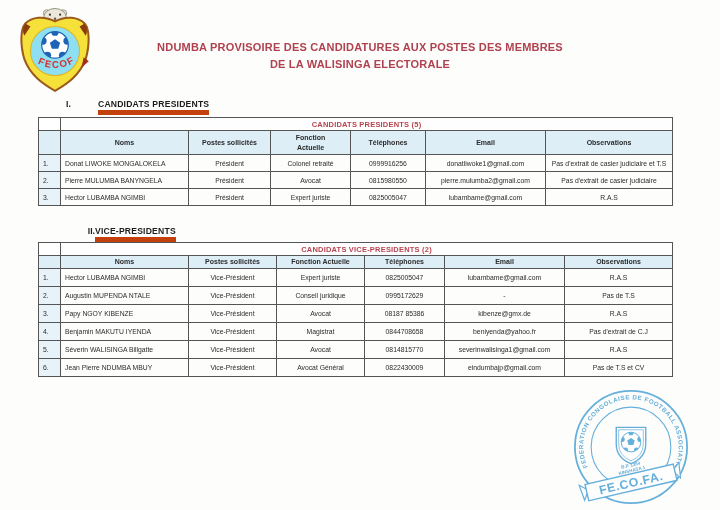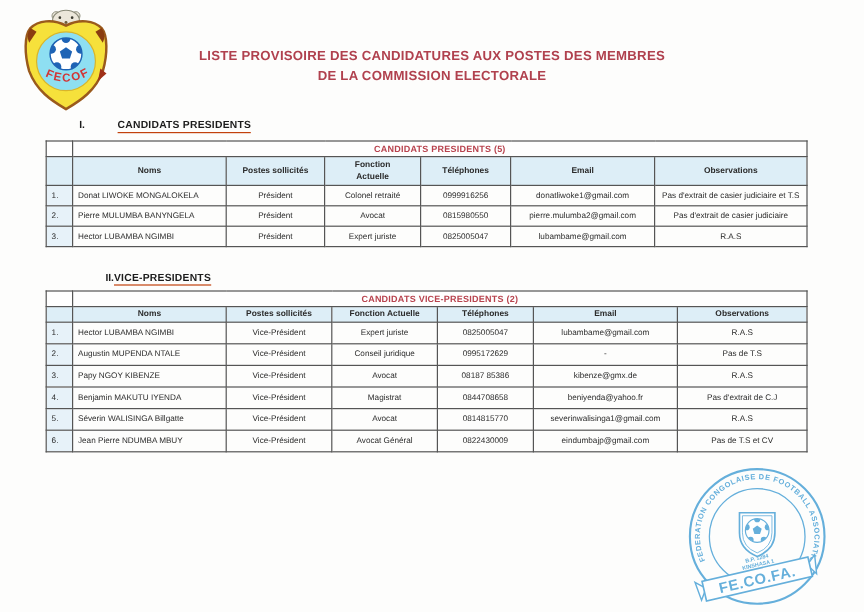--- a/index.html
+++ b/index.html
@@ -15,21 +15,21 @@
 
   .logo{position:absolute;left:12px;top:4px;width:86px;height:90px;}
   .stamp{position:absolute;left:570px;top:386px;width:122px;height:122px;opacity:.85;}
 
   .title{position:absolute;left:0;right:0;top:39px;text-align:center;
          color:var(--title-red);font-weight:bold;font-size:11px;line-height:17px;letter-spacing:.2px;}
 
   .section-heading{position:absolute;display:flex;align-items:baseline;
          color:#1c1c1c;font-weight:bold;font-size:8.6px;}
   .section-heading .numeral{width:32px;}
-  .section-heading .heading-text{border-bottom:1px solid #c2410c;padding-bottom:1px;letter-spacing:.2px;}
+  .section-heading .heading-text{border-bottom:5px solid #c2410c;padding-bottom:1px;letter-spacing:.2px;}
   #section-1{left:66px;top:99px;}
   #section-2{left:63px;top:226px;text-align:right;}
 
   .doc-table{position:absolute;left:38px;width:634px;border-collapse:collapse;table-layout:fixed;
          font-size:6.8px;color:var(--text-dark);}
   .doc-table td,.doc-table th{border:1px solid var(--table-border);overflow:hidden;
          white-space:nowrap;text-align:center;padding:0 2px;vertical-align:middle;}
   .doc-table th{font-size:7px;font-weight:bold;background:var(--header-blue-bg);
          white-space:pre-line;line-height:1.3;}
   .band-cell{color:var(--band-red);font-weight:bold;font-size:7.5px;background:#fefefe;letter-spacing:.2px;}
@@ -91,22 +91,22 @@
 
     <defs>
         <path id="fecofaArc" d="M 23 57 Q 42 68 61 57"></path>
       </defs>
     <text font-size="9.5" font-weight="bold" fill="var(--logo-red)" letter-spacing="1.4">
       <textPath href="#fecofaArc" startOffset="2">FECOFA</textPath>
     </text>
   </svg>
 
   <div class="title">
-    <div>LISTE PROVISOIRE DES CANDIDATURES AUX POSTES DES MEMBRES</div>
-    <div>DE LA COMMISSION ELECTORALE</div>
+    <div>NDUMBA PROVISOIRE DES CANDIDATURES AUX POSTES DES MEMBRES</div>
+    <div>DE LA WALISINGA ELECTORALE</div>
   </div>
 
   <div class="section-heading" id="section-1">
     <span class="numeral">I.</span>
     <span class="heading-text">CANDIDATS PRESIDENTS</span>
   </div>
 
   <table class="doc-table" id="table-1">
     <colgroup>
       <col style="width:22px">

